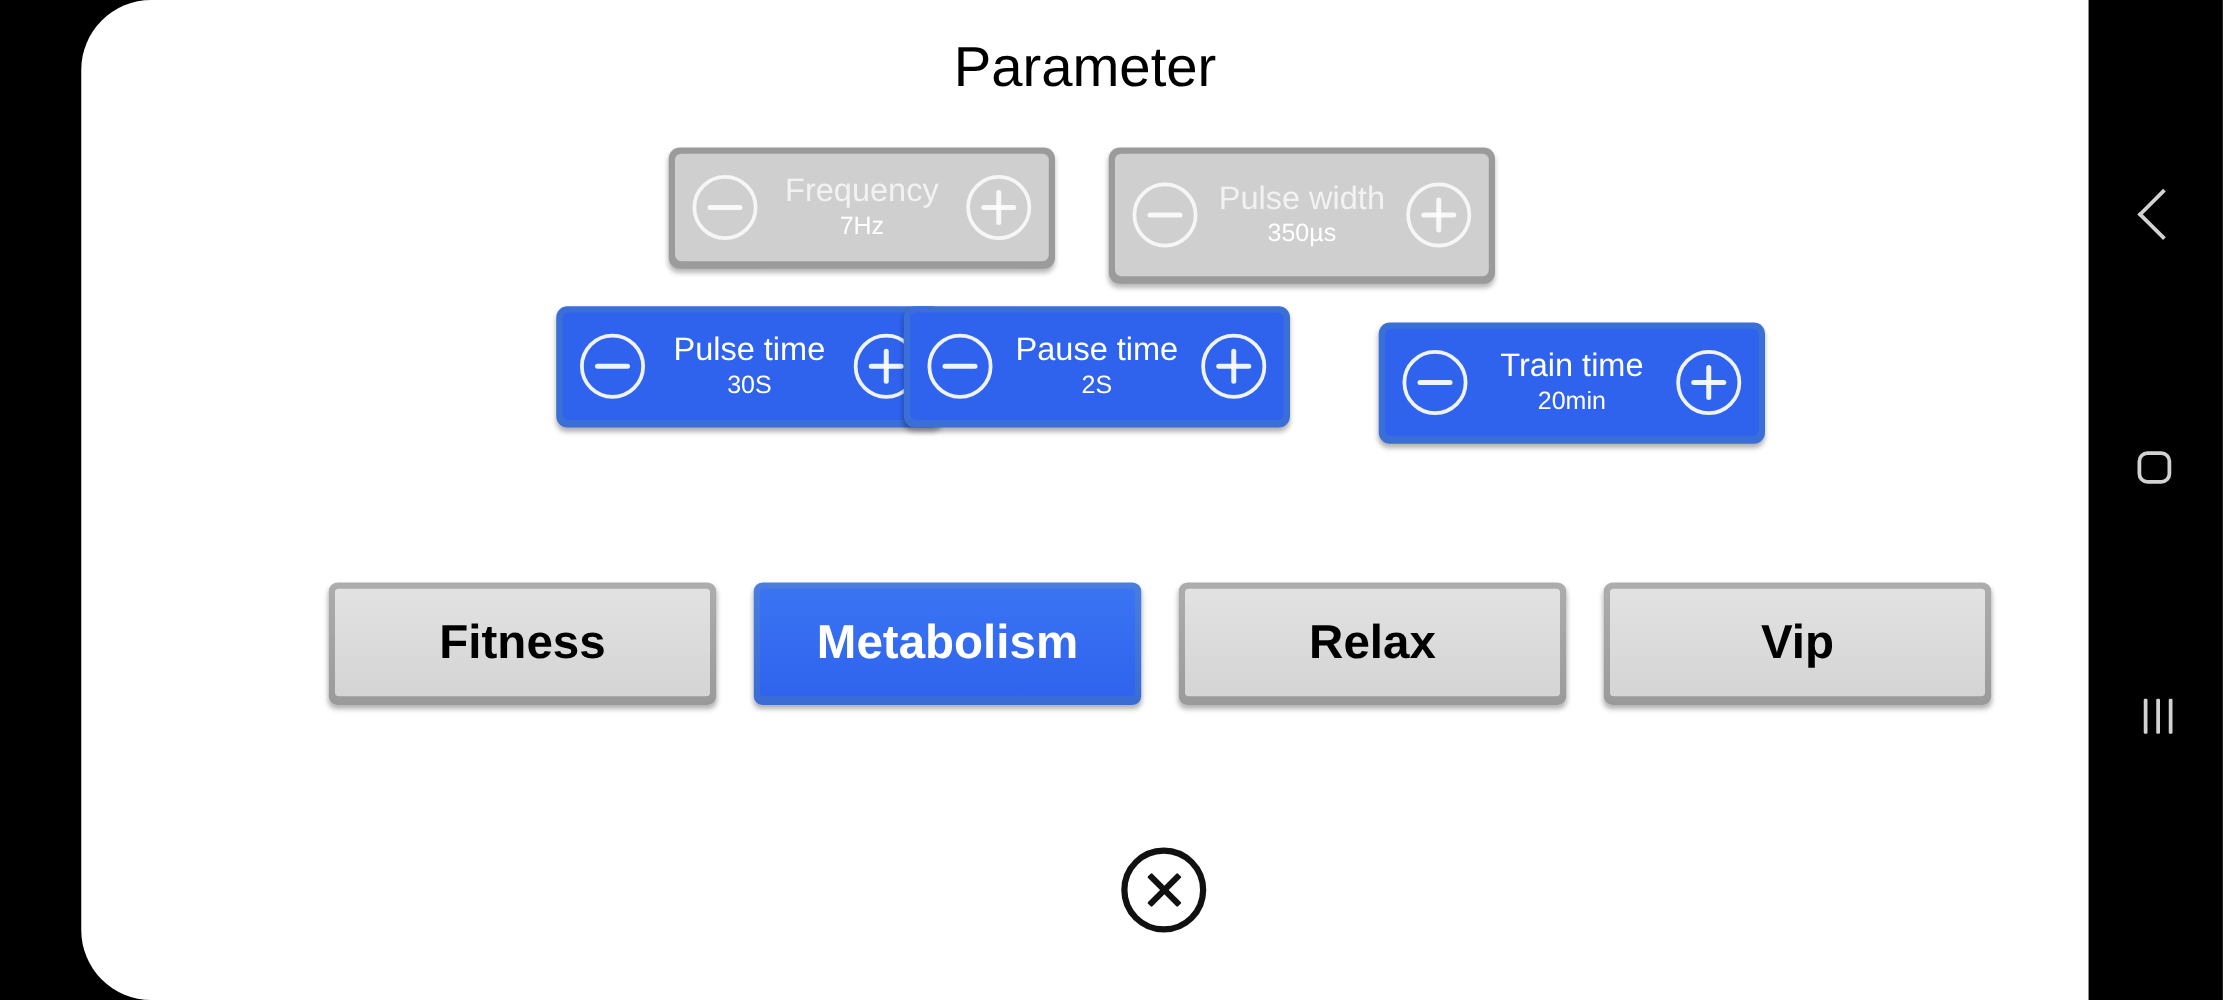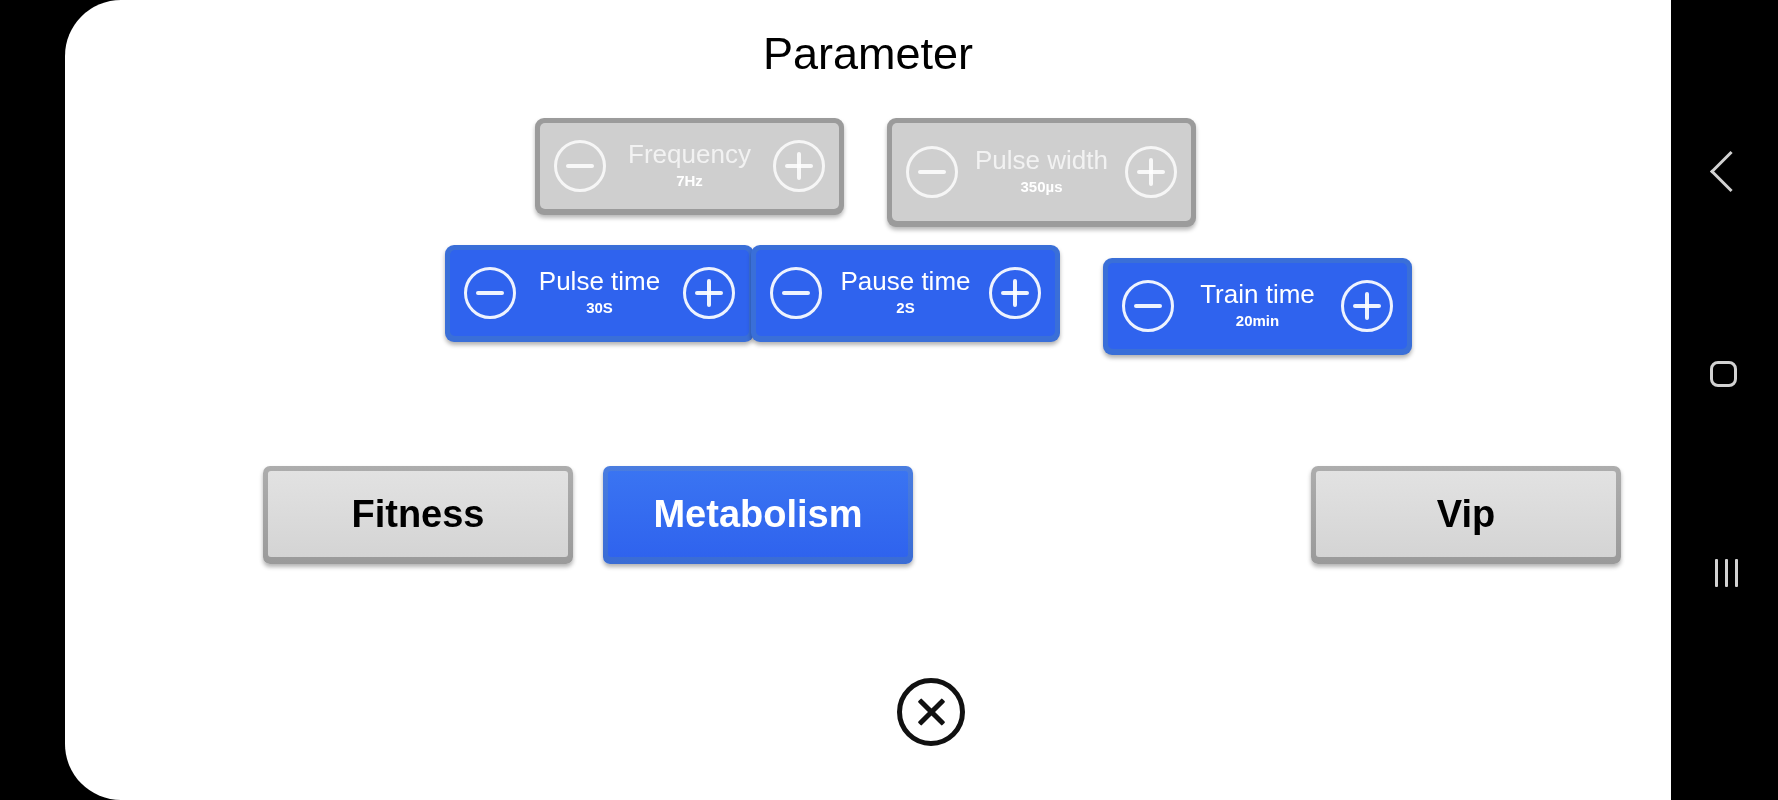--- a/index.html
+++ b/index.html
@@ -108,33 +108,33 @@
   }
   .step-label {
     display: block;
     font-size: 26px;
     color: #ffffff;
     font-weight: normal;
   }
   .stepper.grey .step-label { color: #f2f2f2; }
   .step-value {
     display: block;
-    font-size: 15px;
-    font-weight: bold;
+    font-size: 20px;
+    font-weight: normal;
     color: #ffffff;
     margin-top: 5px;
   }
   .stepper.grey .step-value { color: #ffffff; }
 
   
   #stepper-frequency   { left: 470px; top: 118px; width: 309px; height: 97px; }
   #stepper-pulse-width { left: 822px; top: 118px; width: 309px; height: 109px; }
   
   #stepper-pulse-time  { left: 335px; top: 245px; width: 309px; height: 97px; margin-left: 45px; }
-  #stepper-pause-time  { left: 686px; top: 245px; width: 309px; height: 97px; }
+  #stepper-pause-time  { left: 658px; top: 245px; width: 309px; height: 97px; }
   #stepper-train-time  { left: 1038px; top: 245px; width: 309px; height: 97px; margin-top: 13px; }
 
   
   .mode-btn {
     position: absolute;
     box-sizing: border-box;
     border-radius: 7px;
     top: 466px;
     width: 310px;
     height: 98px;
@@ -161,21 +161,21 @@
     background: linear-gradient(#4a7de0, #3a6cd4);
     box-shadow: 0 3px 4px rgba(0,0,0,0.30);
   }
   .mode-btn.blue .face {
     background: linear-gradient(#3a74f2, #2f63ee);
     color: #ffffff;
   }
   #mode-fitness    { left: 198px; }
   #mode-metabolism { left: 538px; }
   #mode-relax      { left: 878px; }
-  #mode-vip        { left: 1218px; margin-left: 28px; }
+  #mode-vip        { left: 1218px; }
 
   
   #close-button {
     position: absolute;
     left: 832px; top: 678px;
     width: 68px; height: 68px;
     cursor: pointer;
   }
   #close-button .c-ring {
     position: absolute; left: 0; top: 0; right: 0; bottom: 0;
@@ -336,20 +336,23 @@
         </div>
       </div>
     </div>
 
     <div class="mode-btn blue" id="mode-metabolism">
       <div class="face">Metabolism</div>
     </div>
     <div class="mode-btn grey" id="mode-fitness">
       <div class="face">Fitness</div>
     </div>
+    <div class="mode-btn grey" id="mode-relax">
+      <div class="face">Relax</div>
+    </div>
     <div class="mode-btn grey" id="mode-vip">
       <div class="face">Vip</div>
     </div>
 
     <div id="close-button">
       <span class="c-ring"></span>
       <span class="c-x1"></span>
       <span class="c-x2"></span>
     </div>
 

